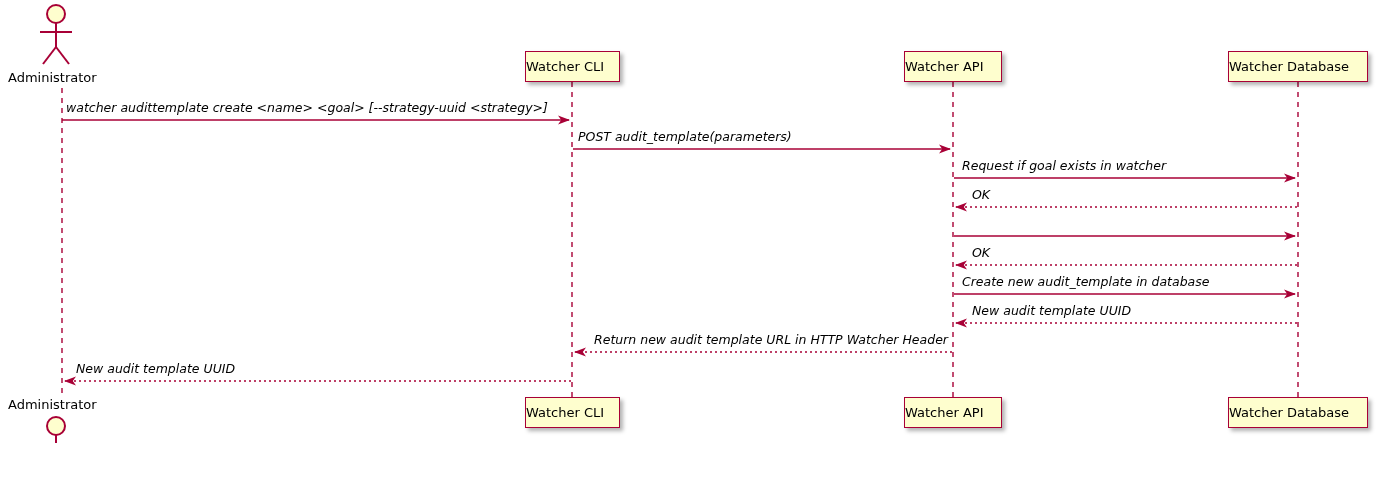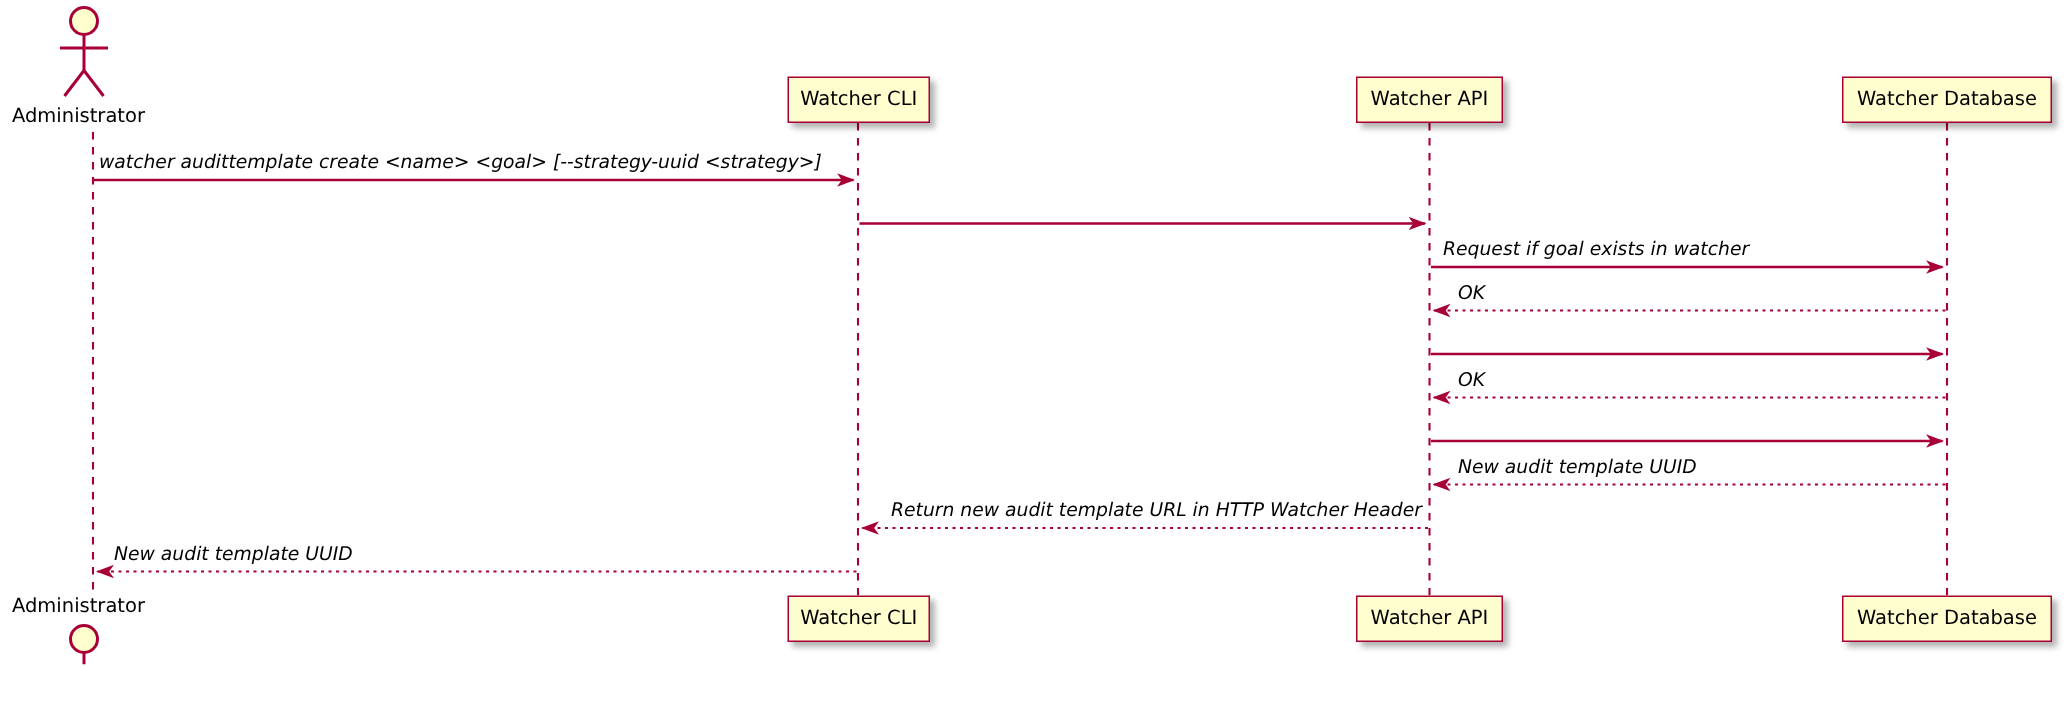--- a/index.html
+++ b/index.html
@@ -32,21 +32,20 @@
     font-style: italic;
   }
   .participant-box {
     position: absolute;
     background: #FEFECE;
     border: 1.5px solid #A80036;
     box-sizing: border-box;
     box-shadow: 3px 3px 4px rgba(0,0,0,0.30);
     display: flex;
     align-items: center;
-    justify-content: center;
   }
   .participant-label {
     font-family: "DejaVu Sans", sans-serif;
     font-size: 13px;
     color: #000000;
     white-space: nowrap;
   }
   .actor-label {
     position: absolute;
     font-family: "DejaVu Sans", sans-serif;
@@ -133,20 +132,22 @@
     <span class="participant-label">Watcher CLI</span>
   </div>
   <div class="participant-box" style="left:904px; top:397px; width:98px; height:31px;">
     <span class="participant-label">Watcher API</span>
   </div>
   <div class="participant-box" style="left:1228px; top:397px; width:140px; height:31px;">
     <span class="participant-label">Watcher Database</span>
   </div>
 
   <div class="msg-label" style="left:66px; top:102px;">watcher audittemplate create &lt;name&gt; &lt;goal&gt; [--strategy-uuid &lt;strategy&gt;]</div>
+  <div class="msg-label" style="left:578px; top:131px;">POST audit_template(parameters)</div>
   <div class="msg-label" style="left:962px; top:160px;">Request if goal exists in watcher</div>
   <div class="msg-label" style="left:972px; top:189px;">OK</div>
   <div class="msg-label" style="left:972px; top:247px;">OK</div>
+  <div class="msg-label" style="left:962px; top:276px;">Create new audit_template in database</div>
   <div class="msg-label" style="left:972px; top:305px;">New audit template UUID</div>
   <div class="msg-label" style="left:594px; top:334px;">Return new audit template URL in HTTP Watcher Header</div>
   <div class="msg-label" style="left:76px; top:363px;">New audit template UUID</div>
 
 </div>
 
 </body></html>

